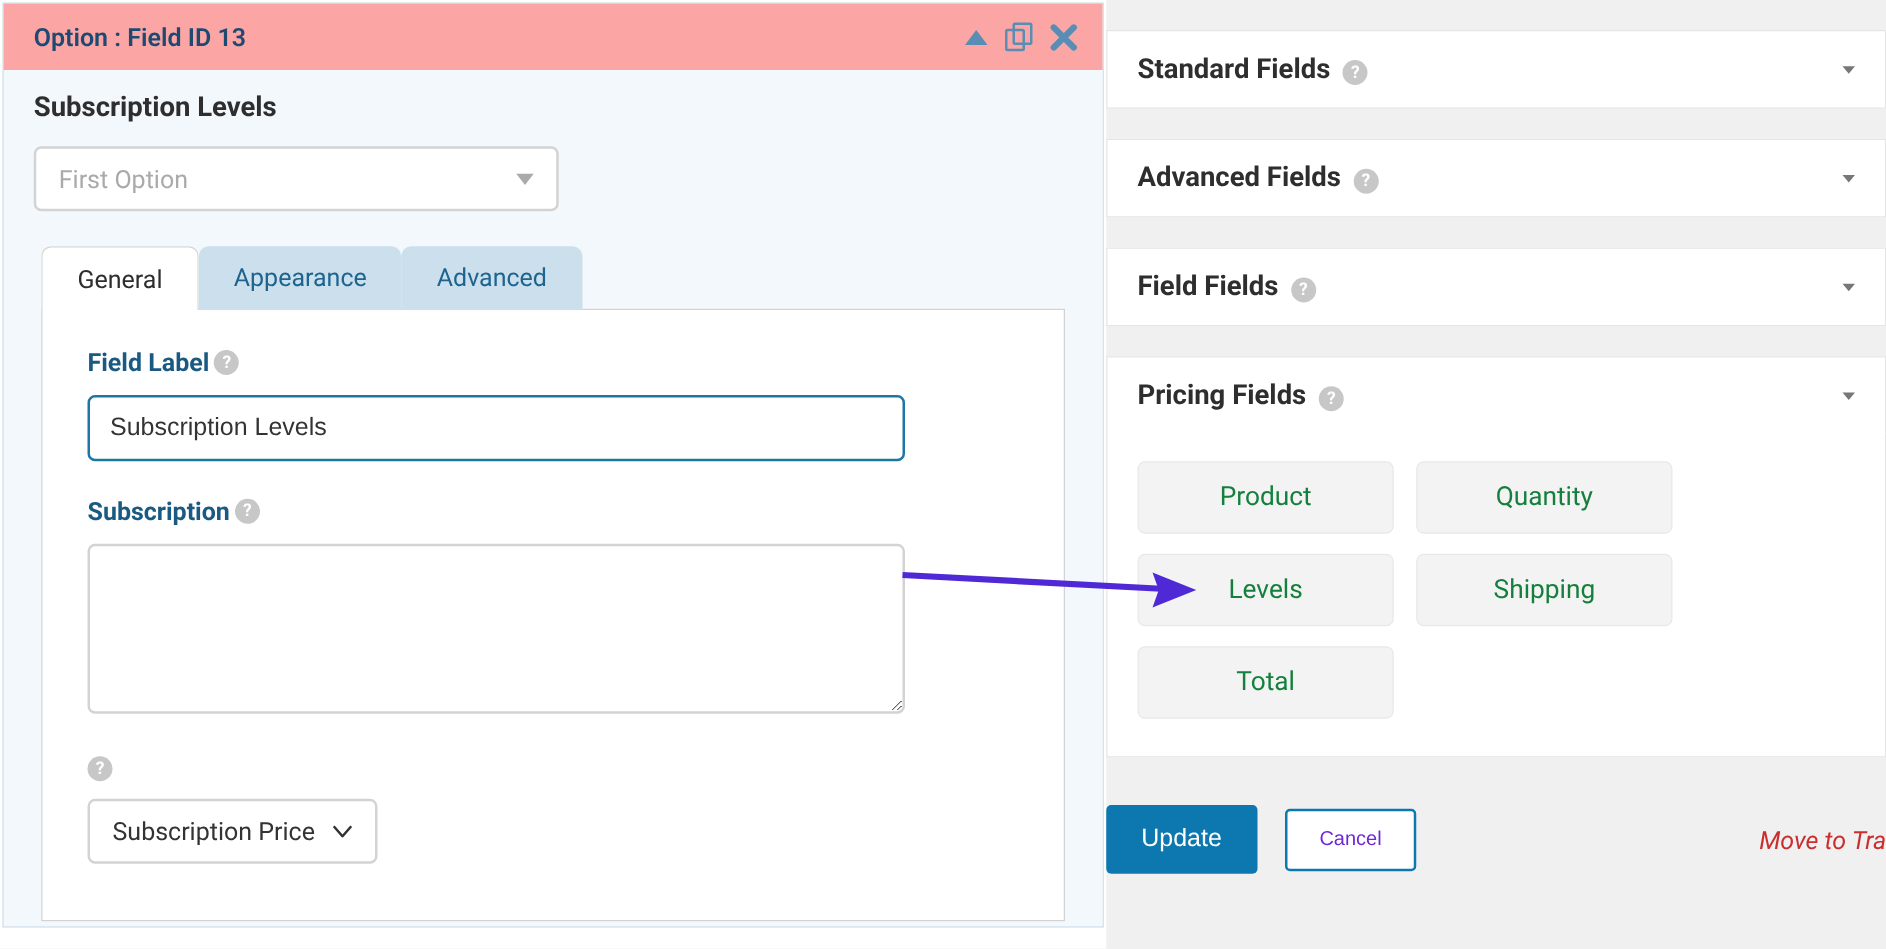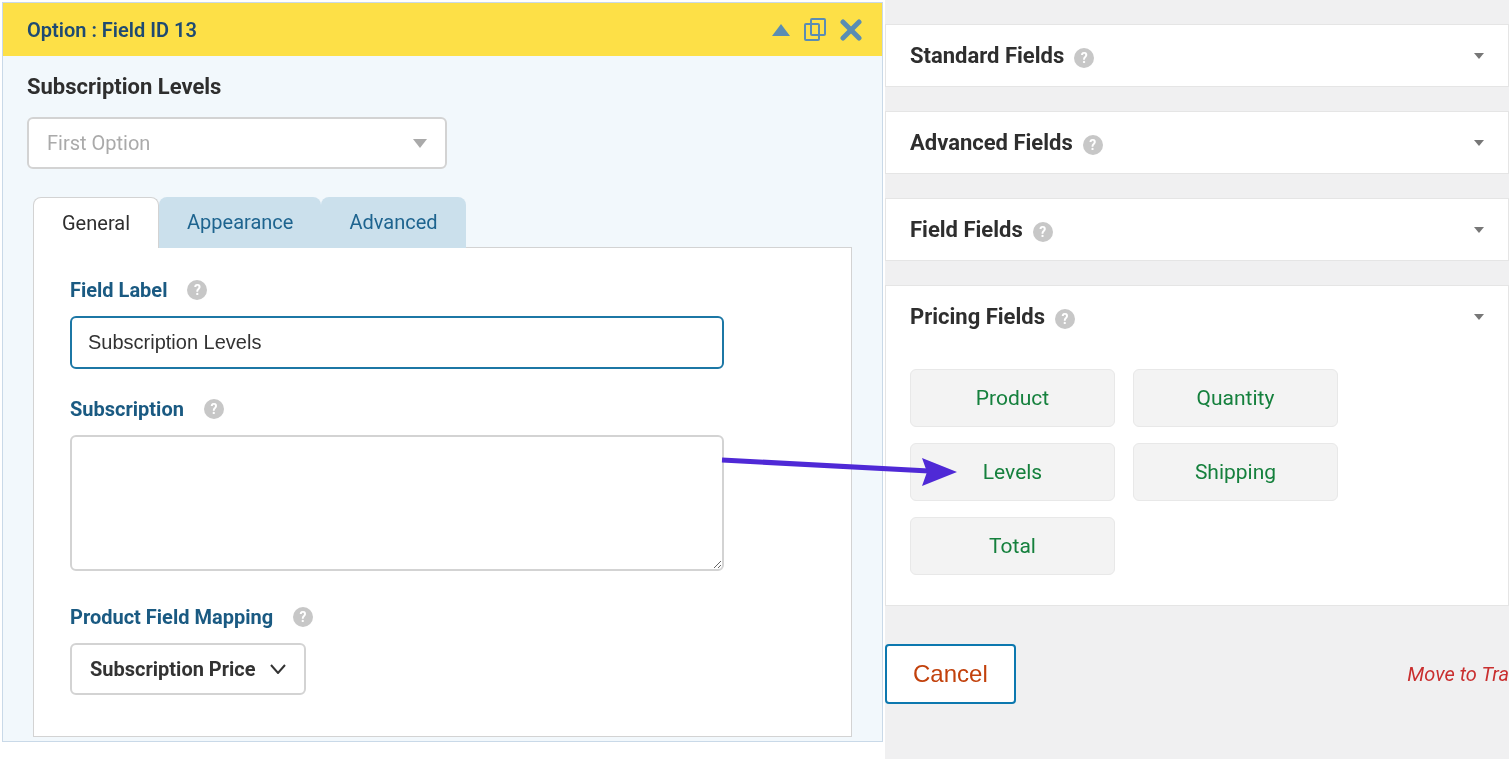--- a/index.html
+++ b/index.html
@@ -15,21 +15,21 @@
 .left-panel {
   width: 885px;
   background: #fff;
   position: relative;
 }
 .field-editor {
   border: 1px solid #c9d9e8;
   margin: 2px;
 }
 .field-header {
-  background: #fde047;
+  background: #fca5a5;
   padding: 14px 20px 13px 24px;
   display: flex;
   justify-content: space-between;
   align-items: center;
 }
 .field-header-title {
   color: #1e4a72;
   font-size: 20px;
   font-weight: 600;
 }
@@ -90,21 +90,21 @@
   background: #fff;
   border: 1px solid #d3d3d3;
   margin: 0 6px;
   margin-top: -1px;
   padding: 30px 36px;
   min-height: 490px;
 }
 .form-label {
   display: flex;
   align-items: center;
-  gap: 20px;
+  gap: 4px;
   color: #1a5a82;
   font-size: 20px;
   font-weight: 700;
   margin-bottom: 14px;
 }
 .help-icon {
   display: inline-flex;
   align-items: center;
   justify-content: center;
   width: 20px; height: 20px;
@@ -137,21 +137,20 @@
 .mapping-select {
   display: inline-flex;
   align-items: center;
   gap: 14px;
   padding: 12px 18px;
   border: 2px solid #d3d3d3;
   border-radius: 6px;
   background: #fff;
   font-size: 20px;
   color: #333;
-  font-weight: bold;
 }
 .right-panel {
   flex: 1;
   padding: 0 0 0 0;
   position: relative;
 }
 .accordion-group {
   margin-left: 0;
   margin-top: 0;
 }
@@ -211,24 +210,24 @@
   background: #0c78af;
   color: #fff;
   border: none;
   padding: 16px 28px;
   font-size: 20px;
   border-radius: 4px;
   cursor: pointer;
 }
 .btn-secondary {
   background: #fff;
-  color: #c2410c;
+  color: #6d28d9;
   border: 2px solid #0c78af;
   padding: 14px 26px;
-  font-size: 24px;
+  font-size: 16px;
   border-radius: 4px;
   cursor: pointer;
 }
 .trash-link {
   color: #c92f2f;
   font-size: 20px;
   margin-left: auto;
   cursor: pointer;
   text-decoration: none;
   font-style: italic;
@@ -287,21 +286,20 @@
           </div>
           <input type="text" class="text-input" value="Subscription Levels " style="">
           
           <div class="form-label">
             <span>Subscription</span>
             <span class="help-icon">?</span>
           </div>
           <textarea class="textarea-input" style=""></textarea>
 
           <div class="form-label">
-            <span>Product Field Mapping</span>
             <span class="help-icon">?</span>
           </div>
           <div class="mapping-select">
             <span>Subscription Price</span>
             <svg width="16" height="10" viewBox="0 0 16 10">
                 <polyline points="1,1 8,9 15,1" fill="none" stroke="#333" stroke-width="2"></polyline>
               </svg>
           </div>
         </div>
       </div>
@@ -353,17 +351,18 @@
           <div class="field-button">Product</div>
           <div class="field-button">Quantity</div>
           <div class="field-button">Levels</div>
           <div class="field-button">Shipping</div>
           <div class="field-button">Total</div>
         </div>
       </div>
     </div>
 
     <div class="bottom-actions">
+      <button class="btn-primary">Update</button>
       <button class="btn-secondary">Cancel</button>
       <a class="trash-link">Move to Tra</a>
     </div>
   </div>
 </div>
 
 </body></html>

